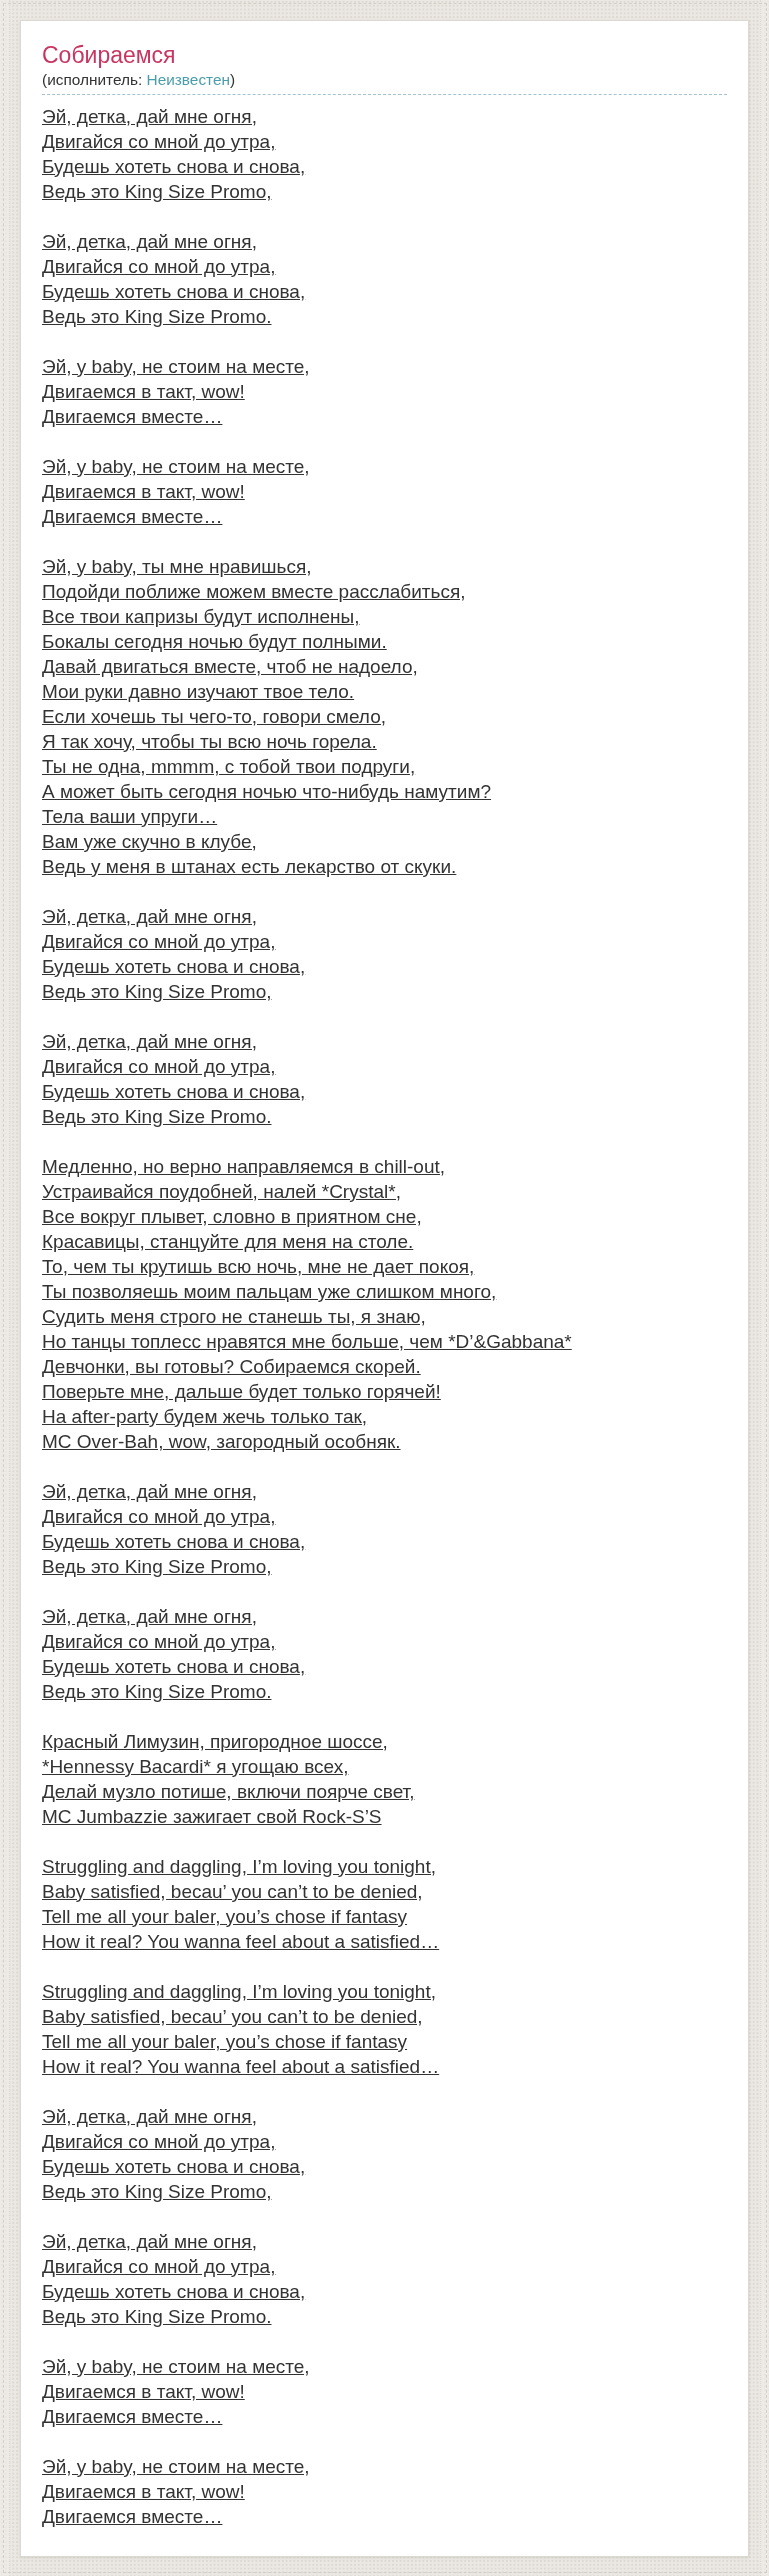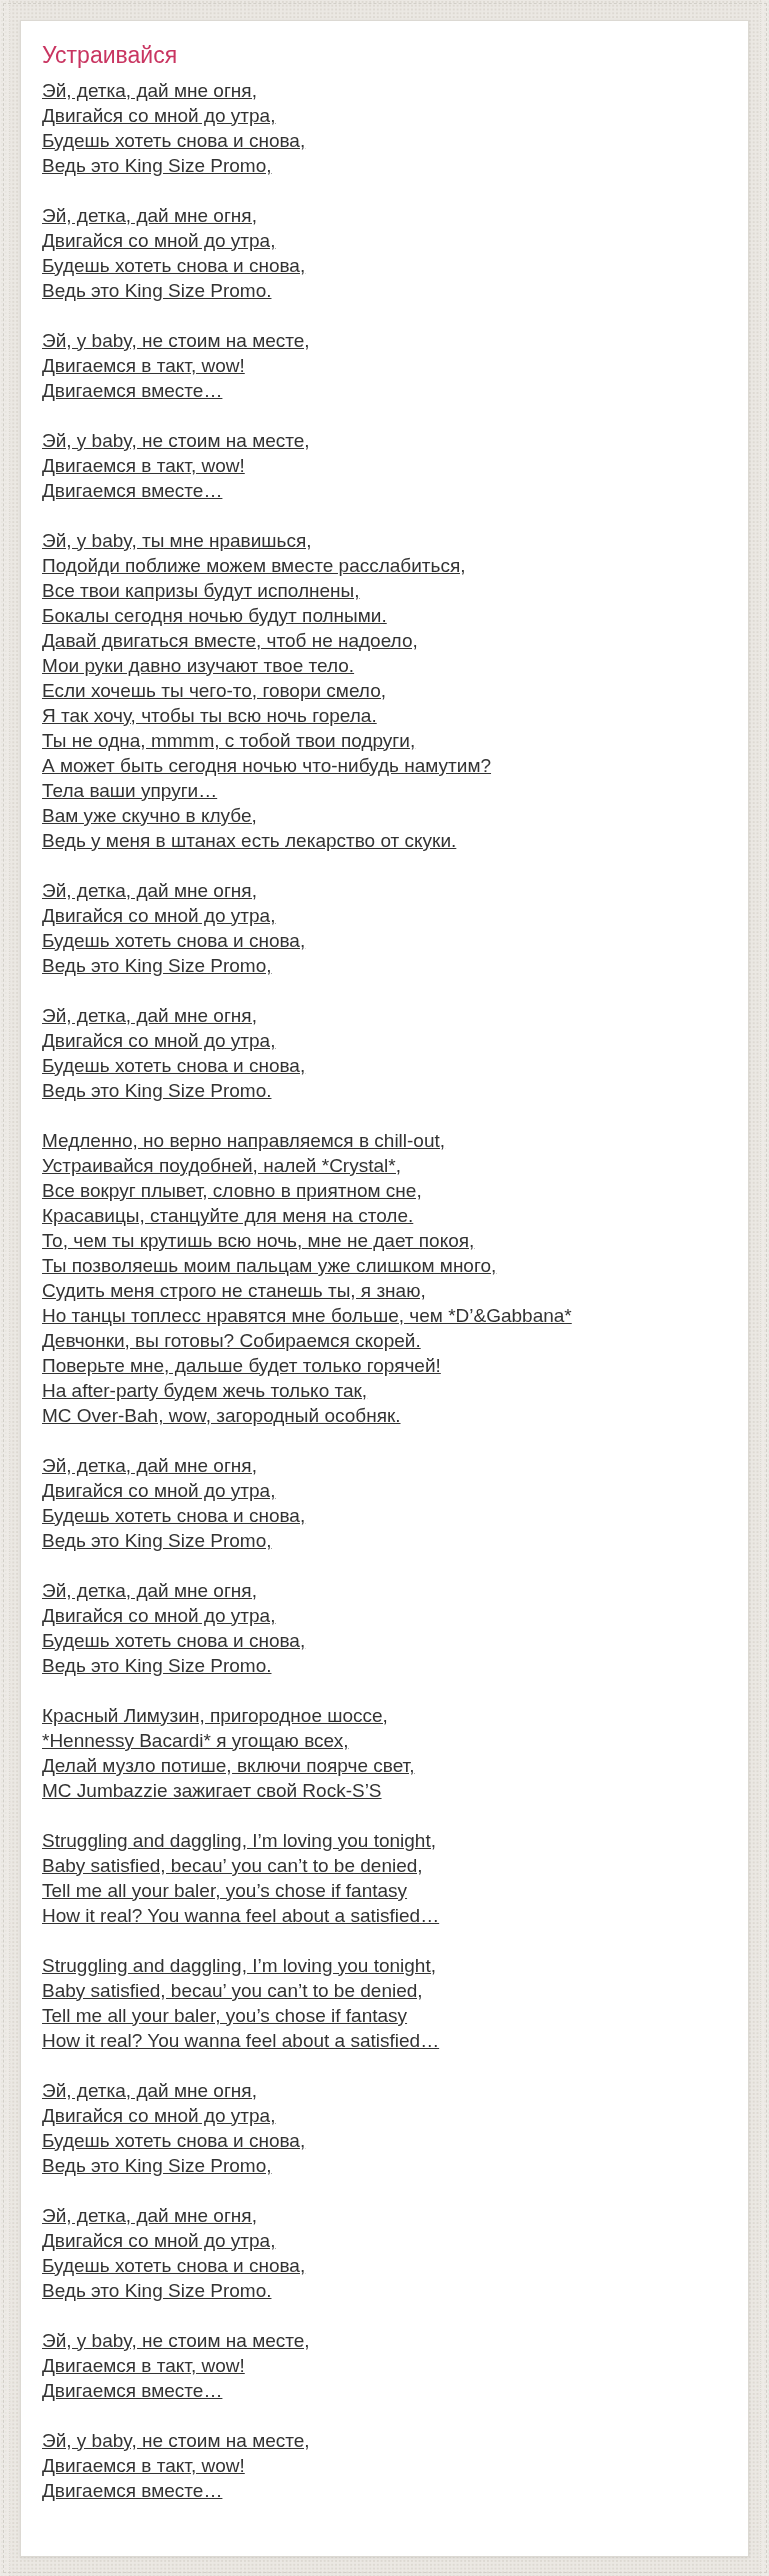--- a/index.html
+++ b/index.html
@@ -73,22 +73,25 @@
   }
 </style>
 </head>
 <body>
 
 <div class="edge-strip left"></div>
 <div class="edge-strip right"></div>
 <div class="page-frame"></div>
 
 <div class="card">
-  <h1 class="song-title">Устраивайся</h1>
+  <h1 class="song-title">Собираемся</h1>
 
+  <div class="song-subtitle">
+    <span>(исполнитель: </span><a class="artist-link">Неизвестен</a><span>)</span>
+  </div>
 
   <div class="lyrics">Эй, детка, дай мне огня,
 Двигайся со мной до утра,
 Будешь хотеть снова и снова,
 Ведь это King Size Promo,
 
 Эй, детка, дай мне огня,
 Двигайся со мной до утра,
 Будешь хотеть снова и снова,
 Ведь это King Size Promo.

